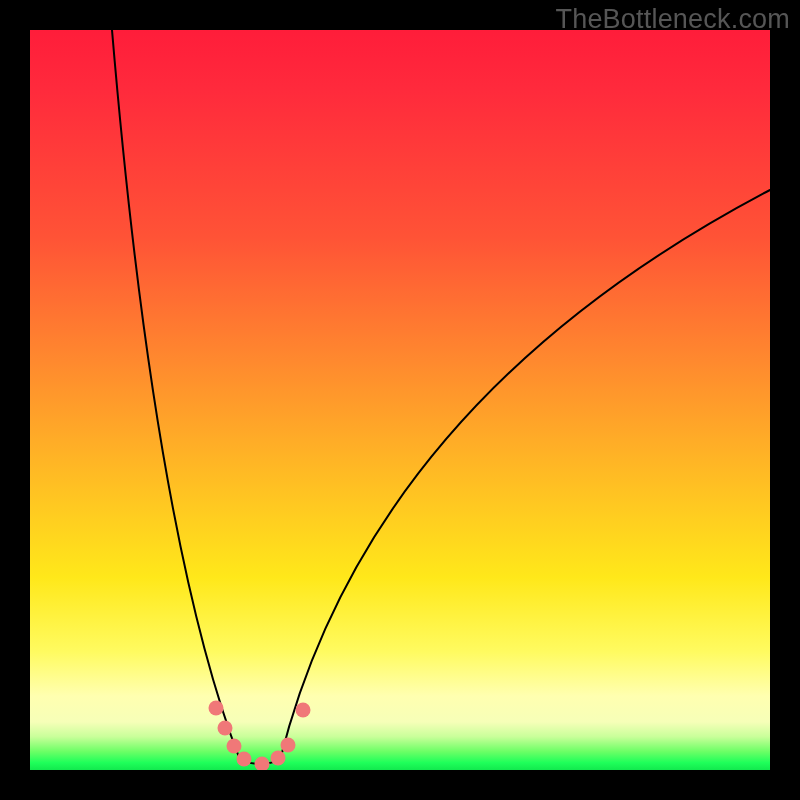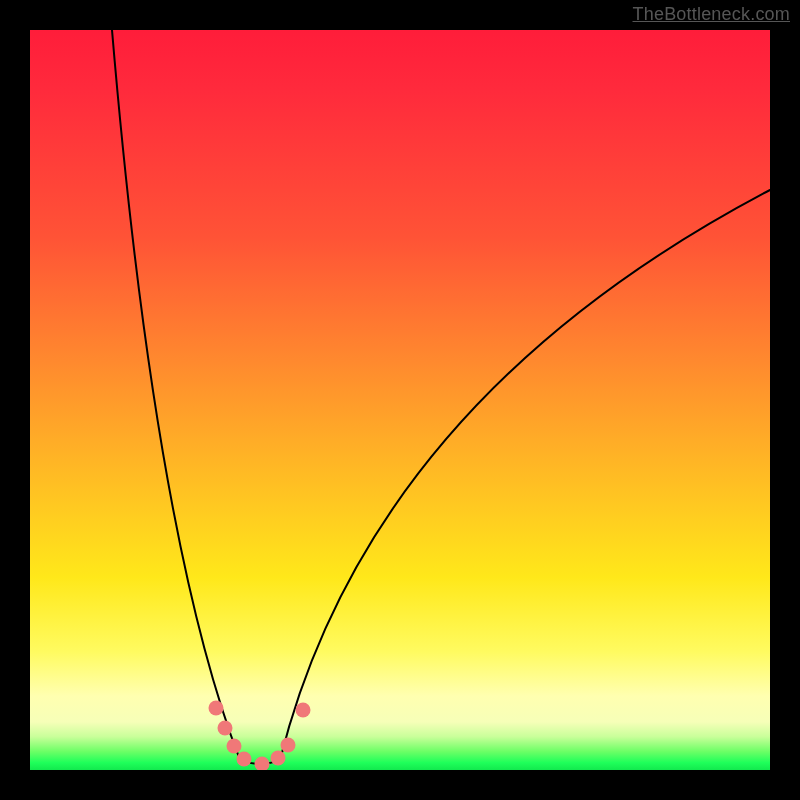--- a/index.html
+++ b/index.html
@@ -38,25 +38,24 @@
       #6cff66 97.5%,
       #1fff5a 99%,
       #12e94e 100%
     );
   }
   .watermark {
     position: absolute;
     top: 4px;
     right: 10px;
     color: #565656;
-    font-size: 18px;
+    font-size: 27px;
     letter-spacing: 0.2px;
     font-weight: 500;
     user-select: none;
-    text-decoration: underline;
   }
   svg.curve {
     position: absolute;
     left: 0;
     top: 0;
     width: 740px;
     height: 740px;
     pointer-events: none;
   }
 </style>

